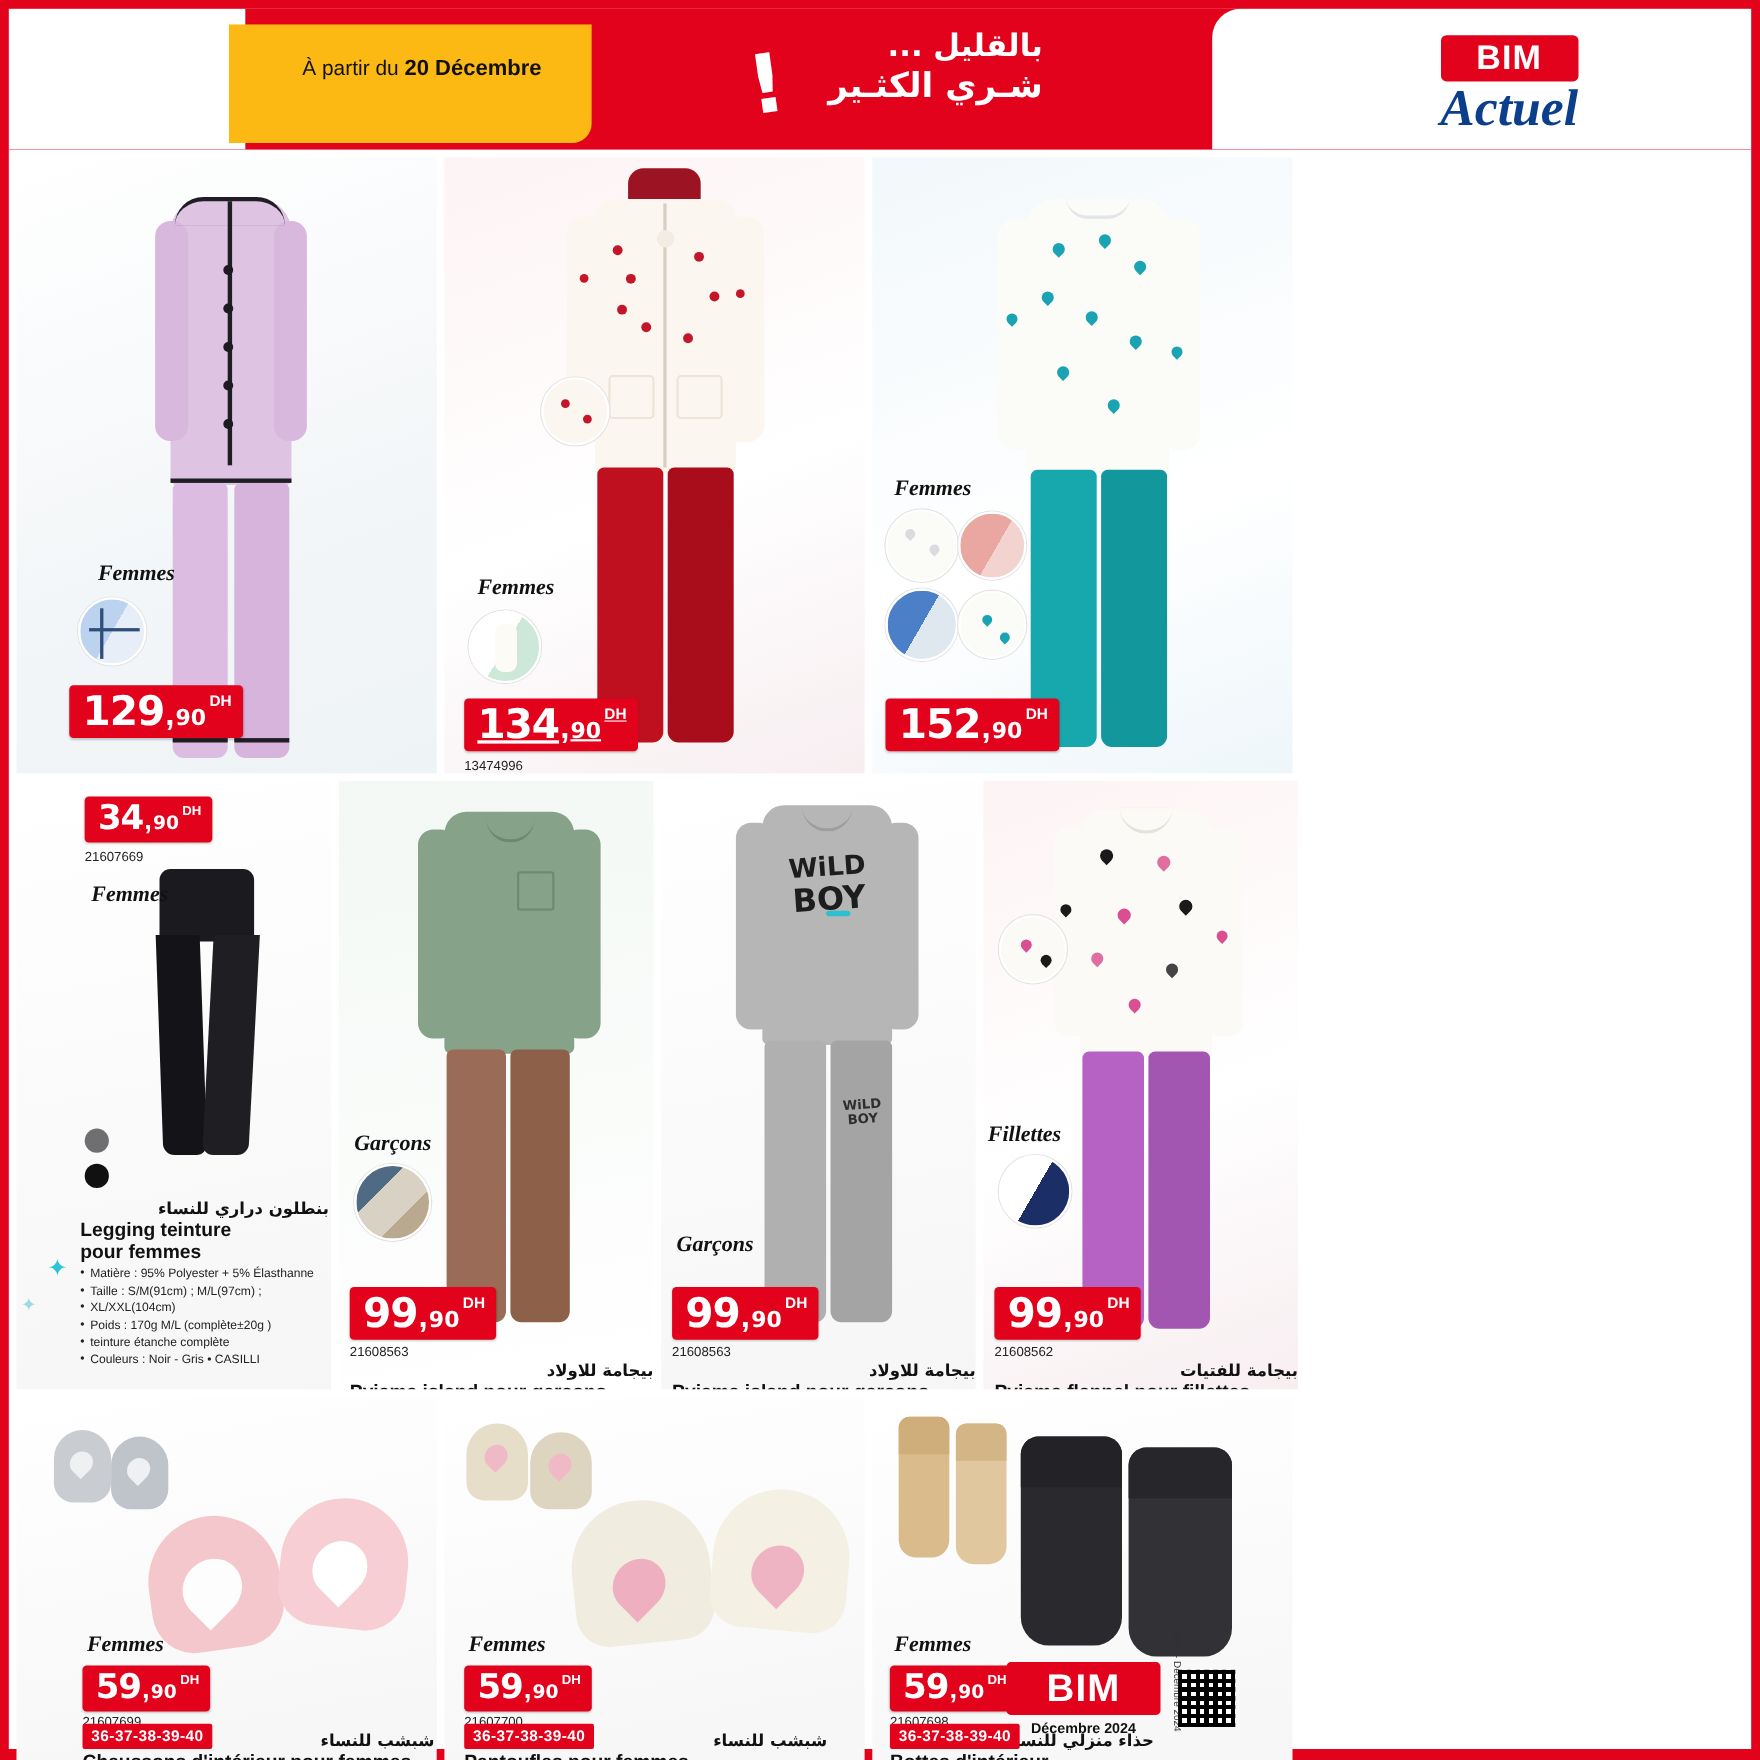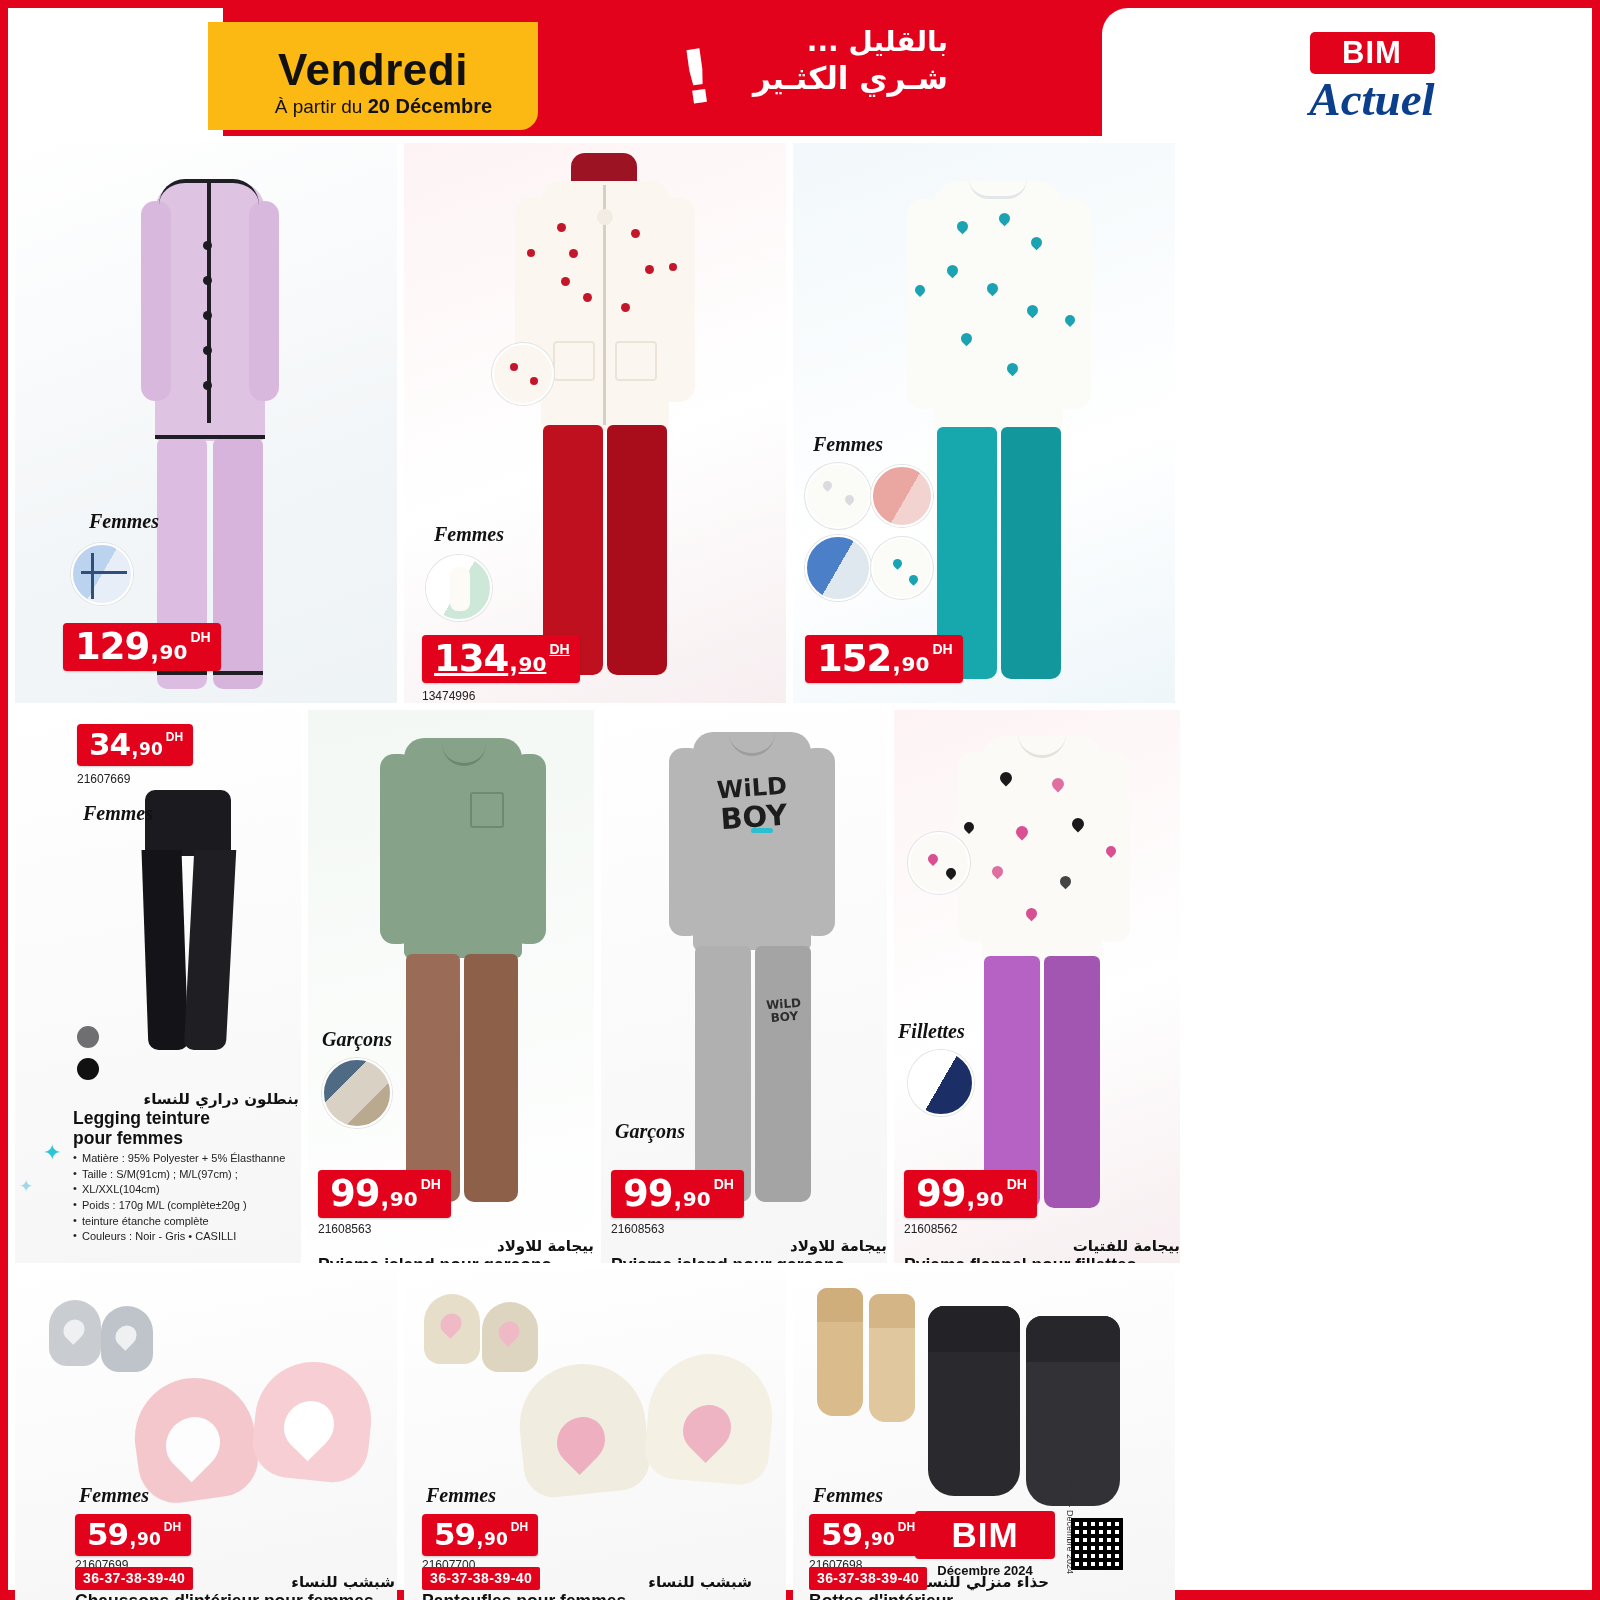--- a/index.html
+++ b/index.html
@@ -290,21 +290,20 @@
 </head>
 <body>
 
 <div class="page">
 <div class="page-inner">
 
   <div class="header">
     <div class="hdr-left-white"></div>
 
     <div class="vendredi-badge">
-      <div class="v1">Vendredi</div>
       <div class="v2">
         <span>À partir du </span><b>20 Décembre</b>
       </div>
     </div>
 
     <div class="hdr-arabic">
       <div class="a1">بالقليل ...</div>
       <div class="a2">شـري الكثـير</div>
     </div>
     <div class="hdr-excl">!</div>

